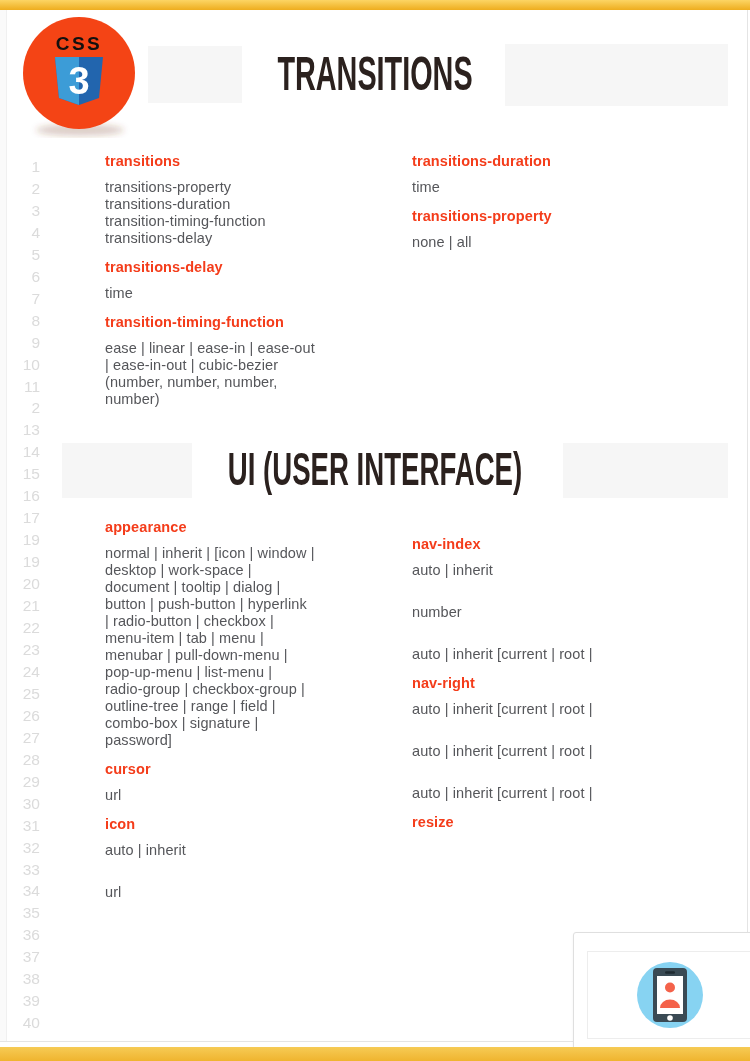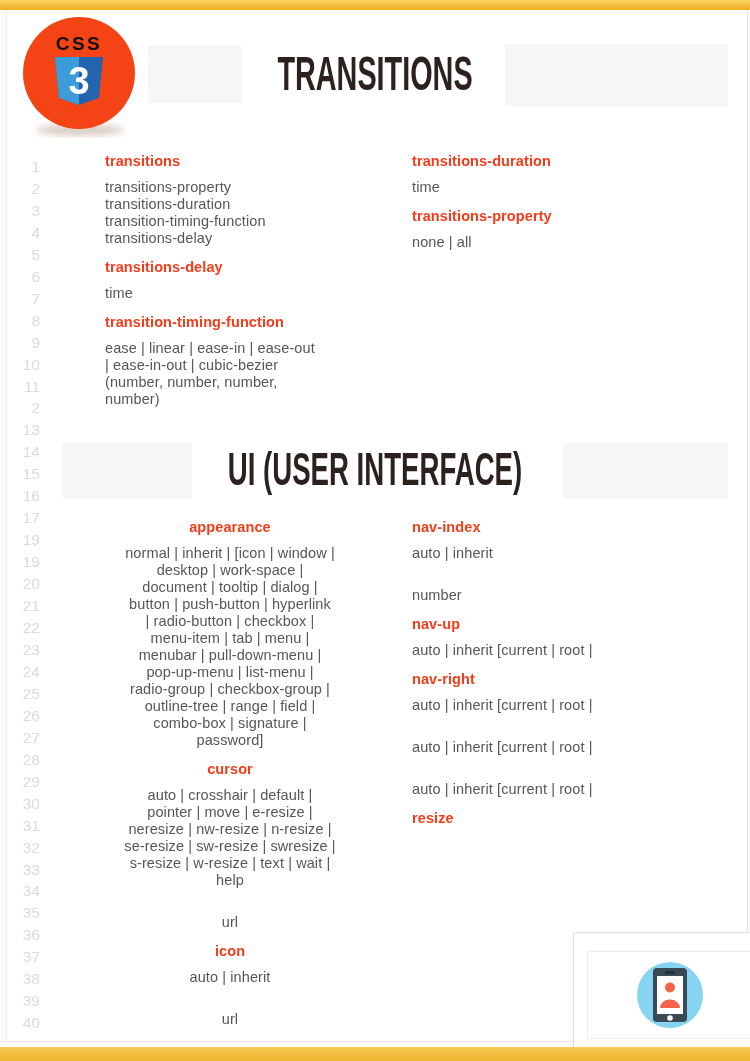--- a/index.html
+++ b/index.html
@@ -45,22 +45,22 @@
   #panel-u-right { left:563px; top:443px; width:165px; height:55px; }
 
   .line-numbers {
     position:absolute; left:8px; top:156px; width:32px;
     text-align:right; color:#DBDBDB; font-size:15.5px; line-height:21.95px;
     font-weight:400;
   }
   .col { position:absolute; width:250px; }
   #col-t-left  { left:105px; top:153px; }
   #col-t-right { left:412px; top:153px; }
-  #col-u-left  { left:105px; top:519px;text-align:center; }
-  #col-u-right { left:412px; top:519px; }
+  #col-u-left  { left:105px; top:519px; }
+  #col-u-right { left:412px; top:536px; }
 
   .itm { font-size:14.5px; line-height:17px; letter-spacing:0.1px; }
   .itm.heading { color:#F43C1A; font-weight:700; }
   .itm.text { color:#55565A; }
   .itm + .itm.heading { margin-top:12px; }
   .itm.heading + .itm.text { margin-top:9px; }
   .itm.text + .itm.text { margin-top:25px; }
 
   .promo-card {
     position:absolute; left:573px; top:932px; width:190px; height:118px;
@@ -160,31 +160,29 @@
 <div class="col" id="col-t-right">
     <div class="itm heading">transitions-duration</div>
     <div class="itm text">time</div>
     <div class="itm heading">transitions-property</div>
     <div class="itm text">none | all</div>
   </div>
 <div class="col" id="col-u-left">
     <div class="itm heading">appearance</div>
     <div class="itm text">normal | inherit | [icon | window |<br>desktop | work-space |<br>document | tooltip | dialog |<br>button | push-button | hyperlink<br>| radio-button | checkbox |<br>menu-item | tab | menu |<br>menubar | pull-down-menu |<br>pop-up-menu | list-menu |<br>radio-group | checkbox-group |<br>outline-tree | range | field |<br>combo-box | signature |<br>password]</div>
     <div class="itm heading">cursor</div>
-    <div class="itm text">auto | crosshair | default |<br>pointer | move | e-resize |<br>neresize | nw-resize | n-resize |<br>se-resize | sw-resize | swresize |<br>s-resize | w-resize | text | wait |<br>help</div>
     <div class="itm text">url</div>
     <div class="itm heading">icon</div>
     <div class="itm text">auto | inherit</div>
     <div class="itm text">url</div>
   </div>
 <div class="col" id="col-u-right">
     <div class="itm heading">nav-index</div>
     <div class="itm text">auto | inherit</div>
     <div class="itm text">number</div>
-    <div class="itm heading">nav-up</div>
     <div class="itm text">auto | inherit [current | root |</div>
     <div class="itm heading">nav-right</div>
     <div class="itm text">auto | inherit [current | root |</div>
     <div class="itm text">auto | inherit [current | root |</div>
     <div class="itm text">auto | inherit [current | root |</div>
     <div class="itm heading">resize</div>
   </div>
 
 <div class="promo-card">
   <div class="promo-inner">

